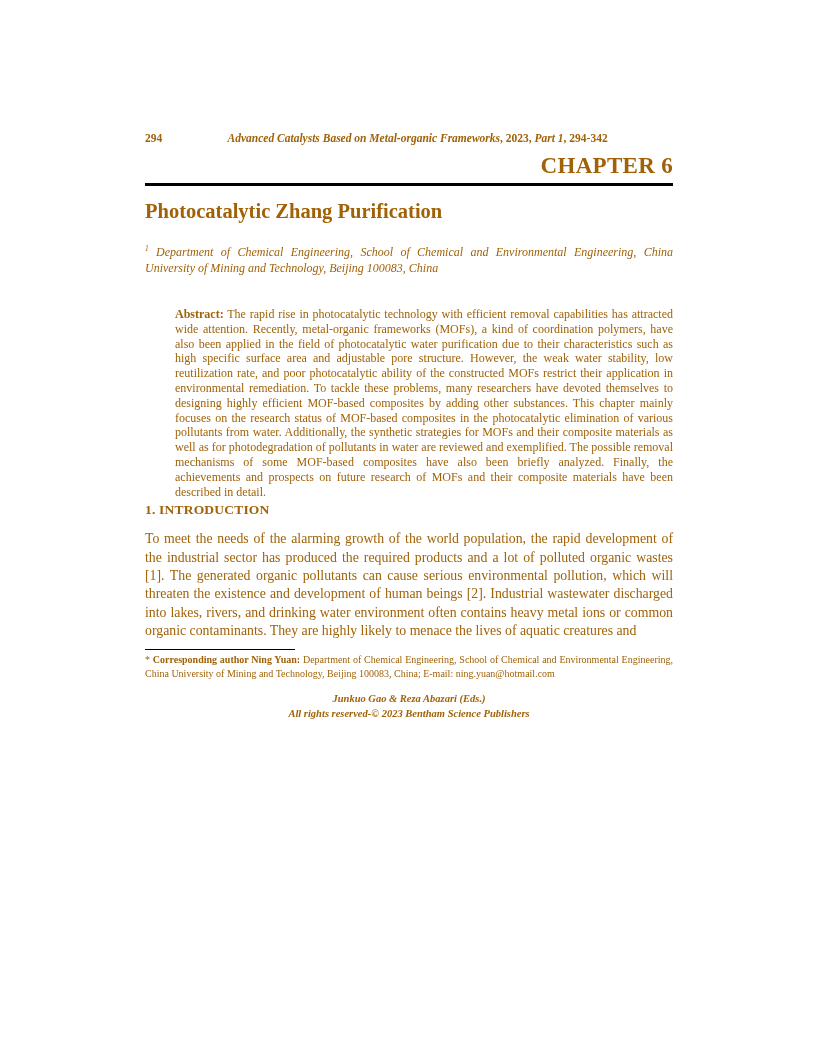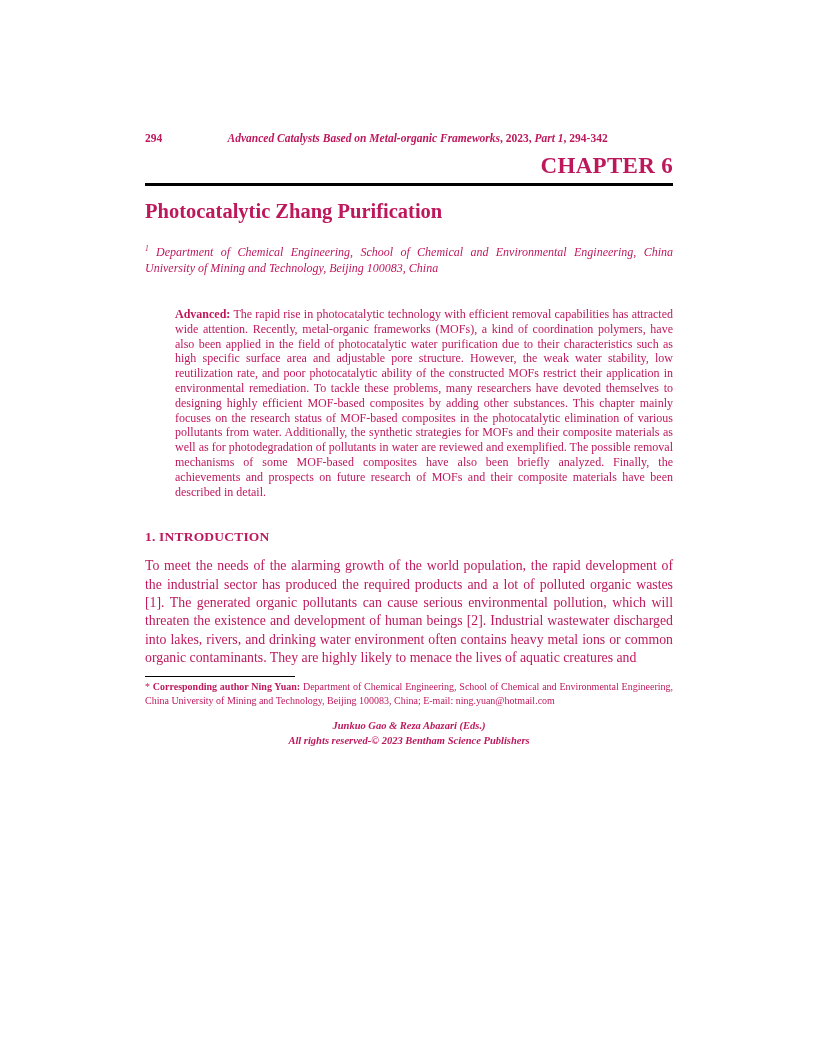--- a/index.html
+++ b/index.html
@@ -1,34 +1,34 @@
 <!DOCTYPE html>
 <html><head>
 <meta charset="utf-8">
 <style>
   * { margin:0; padding:0; box-sizing:border-box; }
   html, body { background:#ffffff; }
   .page {
     width:816px; height:1056px; margin:0 auto; background:#fff;
-    font-family:"Liberation Serif", serif; color:#be185d;
+    font-family:"Liberation Serif", serif; color:#a16207;
     padding:132px 143px 0 145px; position:relative; overflow:hidden;
   }
   .header-row { display:flex; align-items:baseline; font-size:11.5px; font-weight:bold; }
   .running-title { flex:1; text-align:center; }
   .it { font-style:italic;margin-top:10px; }
   .chapter-label { text-align:right; font-size:23px; font-weight:bold; margin-top:9px; letter-spacing:.3px; }
   .chapter-rule { border:none; border-top:3px solid #000; margin-top:4px; height:0; }
   .title { margin-top:11px; font-size:20.5px; font-weight:bold; line-height:28px; }
   .title-line1 { text-align:justify; text-align-last:justify; }
   .authors { margin-top:13px; font-size:13.5px; }
   .bold { font-weight:bold; }
   .affiliation { margin-top:20px; font-size:12px; font-style:italic; text-align:justify; line-height:15.5px; }
   .abstract { margin-top:31px; margin-left:30px; font-size:12px; line-height:14.8px; text-align:justify; }
   .keywords { margin-top:24px; font-size:13.5px; line-height:19px; text-align:justify; }
-  .section-heading { margin-top:30px; font-size:13.5px; font-weight:bold; letter-spacing:.2px; }
+  .section-heading { margin-top:3px; font-size:13.5px; font-weight:bold; letter-spacing:.2px; }
   .body-paragraph { margin-top:12px; font-size:13.8px; line-height:18.3px; text-align:justify; }
   .footnote-rule { border:none; border-top:1px solid #000; width:150px; margin:9px 0 3px 0; height:0; }
   .footnote { font-size:10px; line-height:13.4px; text-align:justify; }
   .footer { margin-top:11px; text-align:center; font-size:10.5px; font-weight:bold; line-height:15px;font-style:italic; }
   sup { font-size:0.62em; vertical-align:super; line-height:0; }
 </style>
 </head>
 <body>
 
 <div class="page">
@@ -43,21 +43,21 @@
 
   <h1 class="title">
     <div>Photocatalytic Zhang Purification</div>
   </h1>
 
 
   <div class="affiliation"><sup>1</sup>
     <span>Department of Chemical Engineering, School of Chemical and Environmental Engineering, China University of Mining and Technology, Beijing 100083, China</span>
   </div>
 
-  <div class="abstract"><span class="bold">Advanced:</span>
+  <div class="abstract"><span class="bold">Abstract:</span>
     <span>The rapid rise in photocatalytic technology with efficient removal capabilities has attracted wide attention. Recently, metal-organic frameworks (MOFs), a kind of coordination polymers, have also been applied in the field of photocatalytic water purification due to their characteristics such as high specific surface area and adjustable pore structure. However, the weak water stability, low reutilization rate, and poor photocatalytic ability of the constructed MOFs restrict their application in environmental remediation. To tackle these problems, many researchers have devoted themselves to designing highly efficient MOF-based composites by adding other substances. This chapter mainly focuses on the research status of MOF-based composites in the photocatalytic elimination of various pollutants from water. Additionally, the synthetic strategies for MOFs and their composite materials as well as for photodegradation of pollutants in water are reviewed and exemplified. The possible removal mechanisms of some MOF-based composites have also been briefly analyzed. Finally, the achievements and prospects on future research of MOFs and their composite materials have been described in detail.</span>
   </div>
 
 
   <div class="section-heading">1. INTRODUCTION</div>
 
   <div class="body-paragraph">To meet the needs of the alarming growth of the world population, the rapid development of the industrial sector has produced the required products and a lot of polluted organic wastes [1]. The generated organic pollutants can cause serious environmental pollution, which will threaten the existence and development of human beings [2]. Industrial wastewater discharged into lakes, rivers, and drinking water environment often contains heavy metal ions or common organic contaminants. They are highly likely to menace the lives of aquatic creatures and</div>
 
   <hr class="footnote-rule">
 

